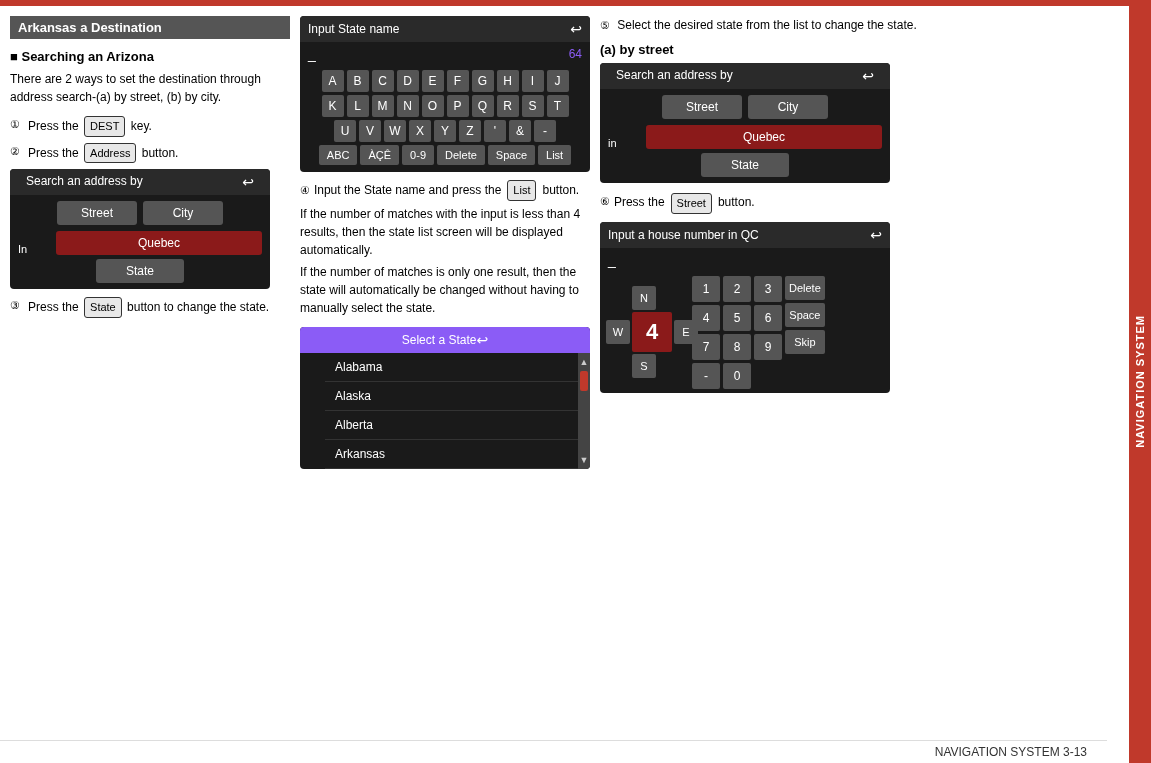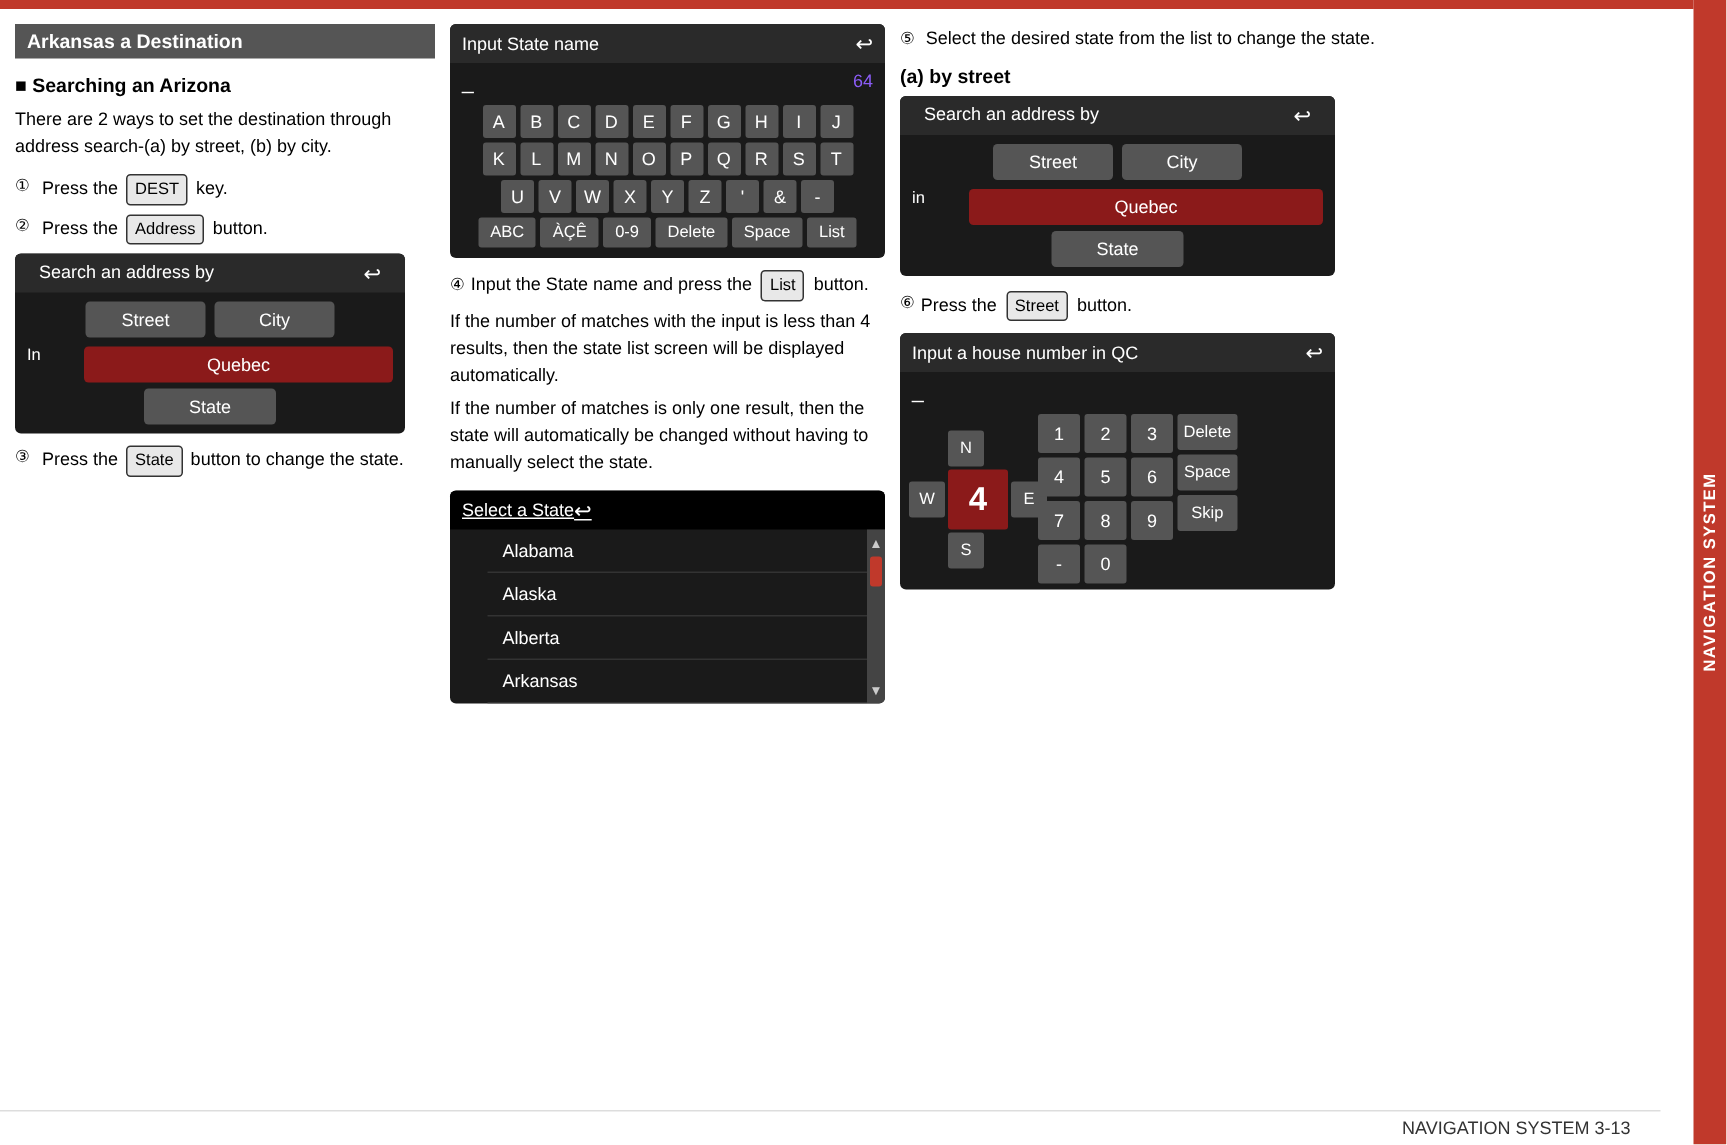--- a/index.html
+++ b/index.html
@@ -137,21 +137,21 @@
       border: none;
       border-radius: 3px;
       padding: 5px 20px;
       font-size: 12px;
       cursor: pointer;
       min-width: 80px;
     }
 
     .addr-row {
       display: flex;
-      align-items: flex-start;
+      align-items: flex-end;
       gap: 20px;
       margin-bottom: 4px;
     }
 
     .in-label {
       color: #fff;
       font-size: 11px;
       min-width: 18px;
     }
 
@@ -258,28 +258,27 @@
     }
 
     
     .select-widget {
       background: #1a1a1a;
       border-radius: 4px;
       overflow: hidden;
     }
 
     .select-header {
-      background: #000000;
+      background: #8b5cf6;
       color: #fff;
       font-size: 12px;
       padding: 5px 8px;
       display: flex;
-      justify-content: flex-start;
-      align-items: center;
-      text-decoration: underline;
+      justify-content: center;
+      align-items: center;
     }
 
     .state-list-item {
       color: #fff;
       font-size: 12px;
       padding: 7px 10px;
       border-bottom: 1px solid #333;
       cursor: pointer;
       display: flex;
       justify-content: space-between;

